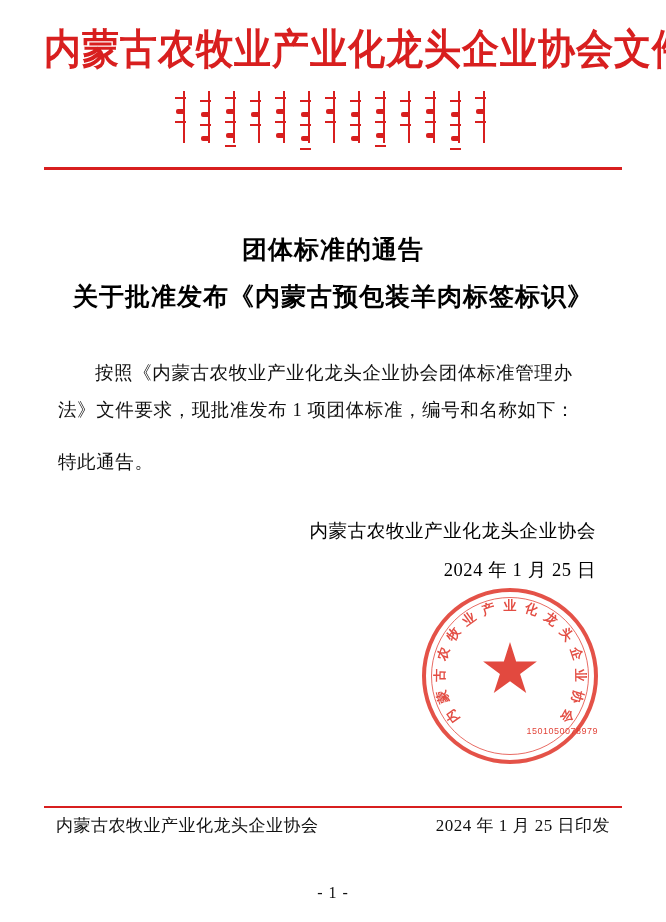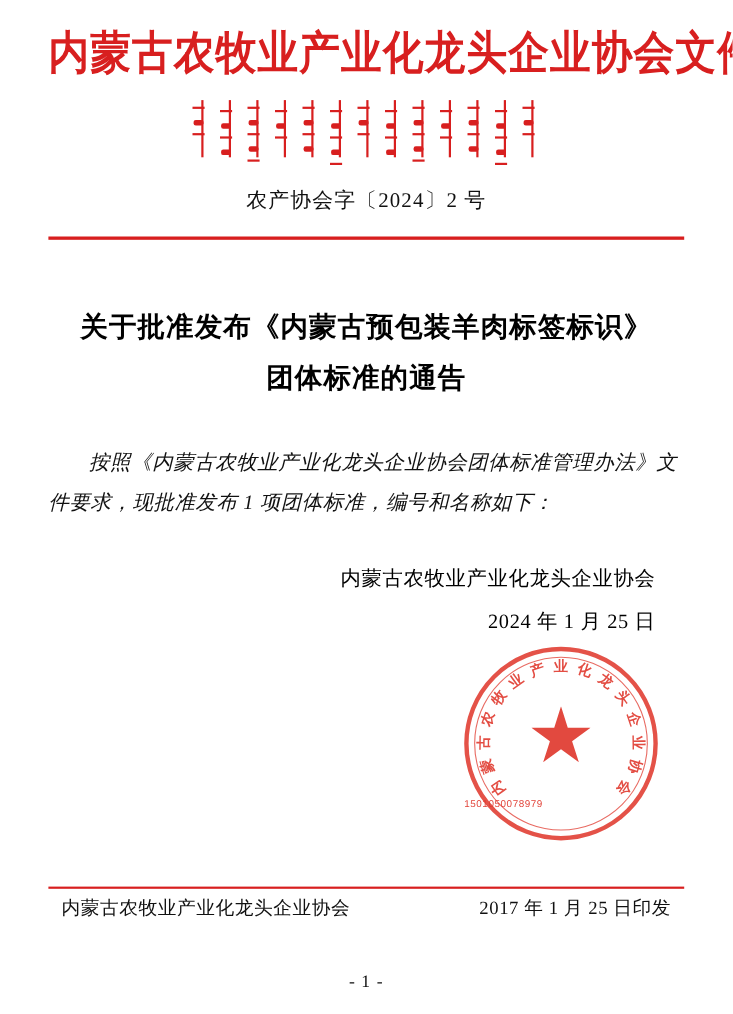--- a/index.html
+++ b/index.html
@@ -104,22 +104,21 @@
 
   
   .body-text {
     margin-top: 34px;
     font-size: 18.5px;
     line-height: 2.05;
     letter-spacing: 0.6px;
     color: #111;
   }
   .body-text p {
-    margin: 0;
-    font-style: italic;
+    margin: 14px;
   }
   .indent {
     text-indent: 2em;
   }
   .std-line {
     margin-top: 2px;
     letter-spacing: 0.2px;
   }
 
   
@@ -168,21 +167,21 @@
     margin-top: -34px;
     background: #e03a2f;
     clip-path: polygon(50% 0%, 61% 35%, 98% 35%, 68% 57%, 79% 91%, 50% 70%, 21% 91%, 32% 57%, 2% 35%, 39% 35%);
     opacity: 0.92;
   }
   .seal .seal-code {
     position: absolute;
     left: 0;
     right: 0;
     bottom: 28px;
-    text-align: left;
+    text-align: right;
     font-size: 9px;
     color: #e03a2f;
     letter-spacing: 0.5px;
     font-family: "Liberation Sans", sans-serif;
     opacity: 0.95;
   }
   .seal .arc-char {
     position: absolute;
     left: 50%;
     top: 50%;
@@ -322,31 +321,31 @@
         </div>
         <div class="mong-col">
           <div class="stem"></div>
           <div class="tick" style="top: 6px;"></div>
           <div class="blob" style="top: 18px;"></div>
           <div class="tick" style="top: 30px;"></div>
         </div>
       </div>
   </div>
 
-  <div class="doc-number">农产协会字〔2024〕2 号</div>
 
   <div class="red-rule"></div>
 
   <div class="doc-title">
+    <div>团体标准的通告</div>
     <div>关于批准发布《内蒙古预包装羊肉标签标识》</div>
-    <div>团体标准的通告</div>
   </div>
 
   <div class="body-text">
     <p class="indent">按照《内蒙古农牧业产业化龙头企业协会团体标准管理办法》文件要求，现批准发布 1 项团体标准，编号和名称如下：</p>
+    <p>特此通告。</p>
   </div>
 
   <div class="signature">
     <div>内蒙古农牧业产业化龙头企业协会</div>
     <div>2024 年 1 月 25 日</div>
   </div>
 
   <div class="seal">
     <div class="ring"></div>
     <div class="ring-inner"></div>
@@ -367,18 +366,18 @@
         <span class="arc-char" style="transform: translate(66.4px, -22.3px) rotate(71.4deg);">企</span>
         <span class="arc-char" style="transform: translate(70px, -0.9px) rotate(89.3deg);">业</span>
         <span class="arc-char" style="transform: translate(66.9px, 20.6px) rotate(107.1deg);">协</span>
         <span class="arc-char" style="transform: translate(57.3px, 40.2px) rotate(125deg);">会</span>
       </div>
   </div>
 
   <div class="footer-rule"></div>
   <div class="footer-row">
     <span>内蒙古农牧业产业化龙头企业协会</span>
-    <span>2017 年 1 月 25 日印发</span>
+    <span>2024 年 1 月 25 日印发</span>
   </div>
 
   <div class="page-number">- 1 -</div>
 
 </div>
 
 </body></html>

